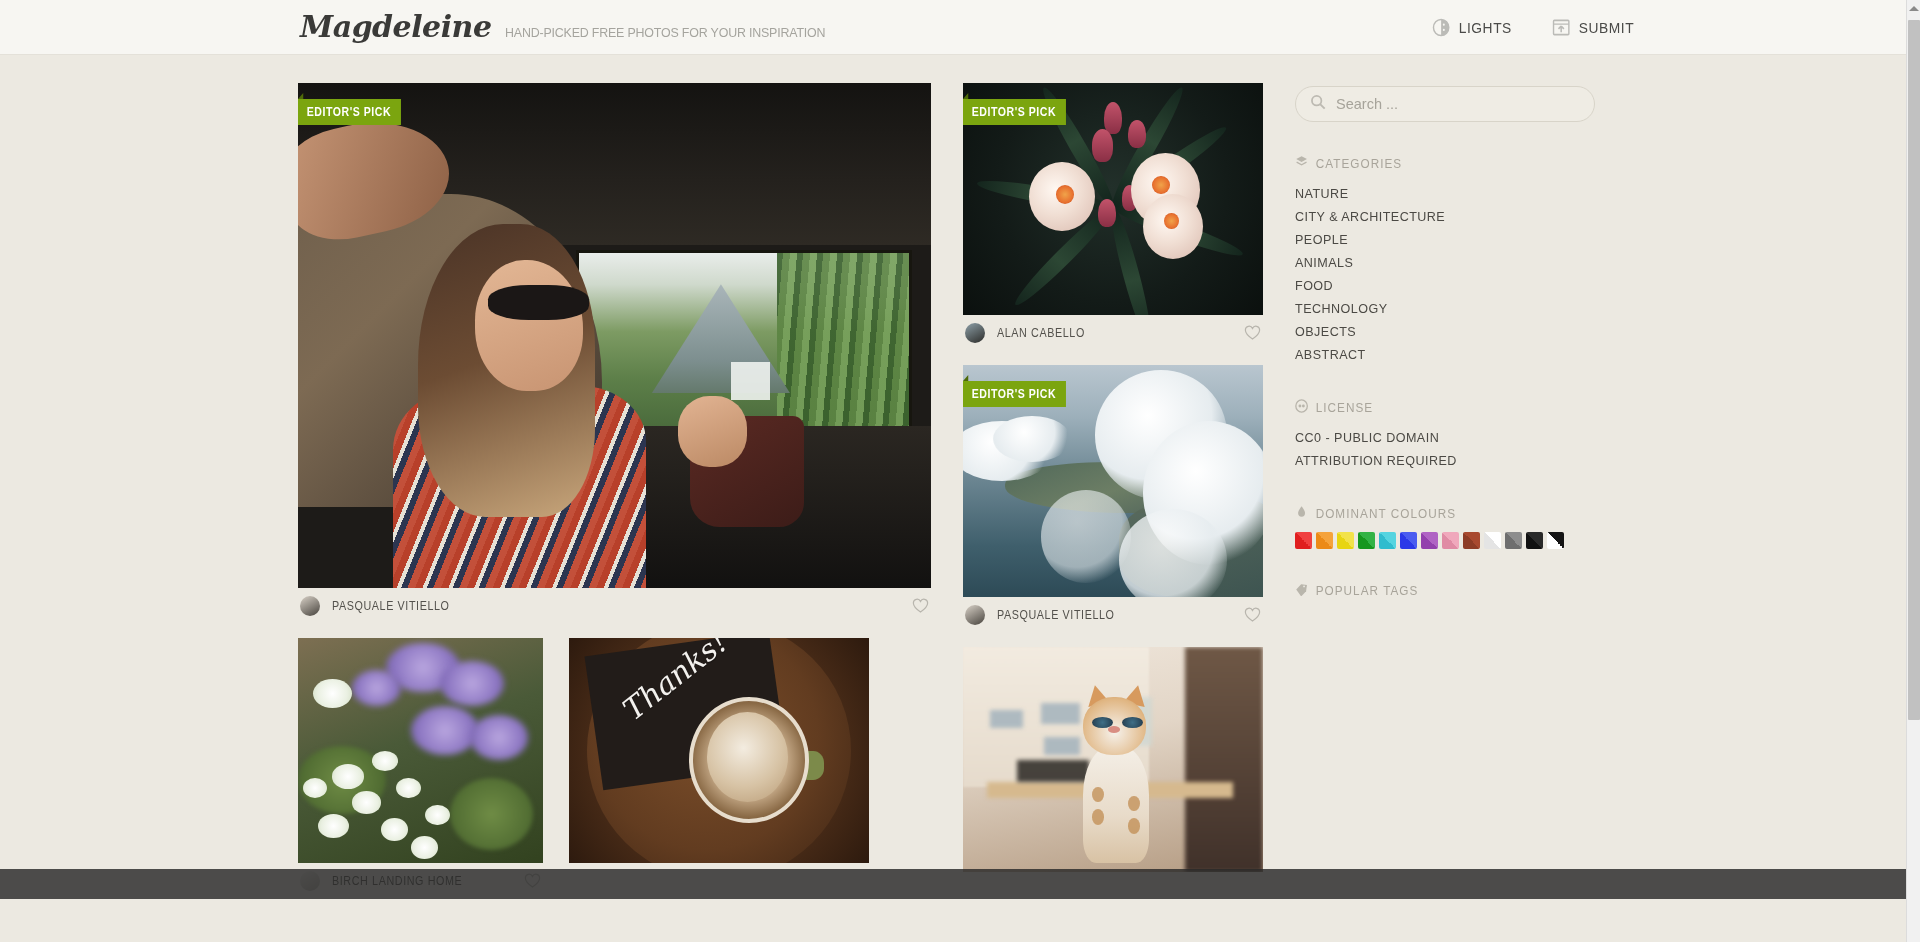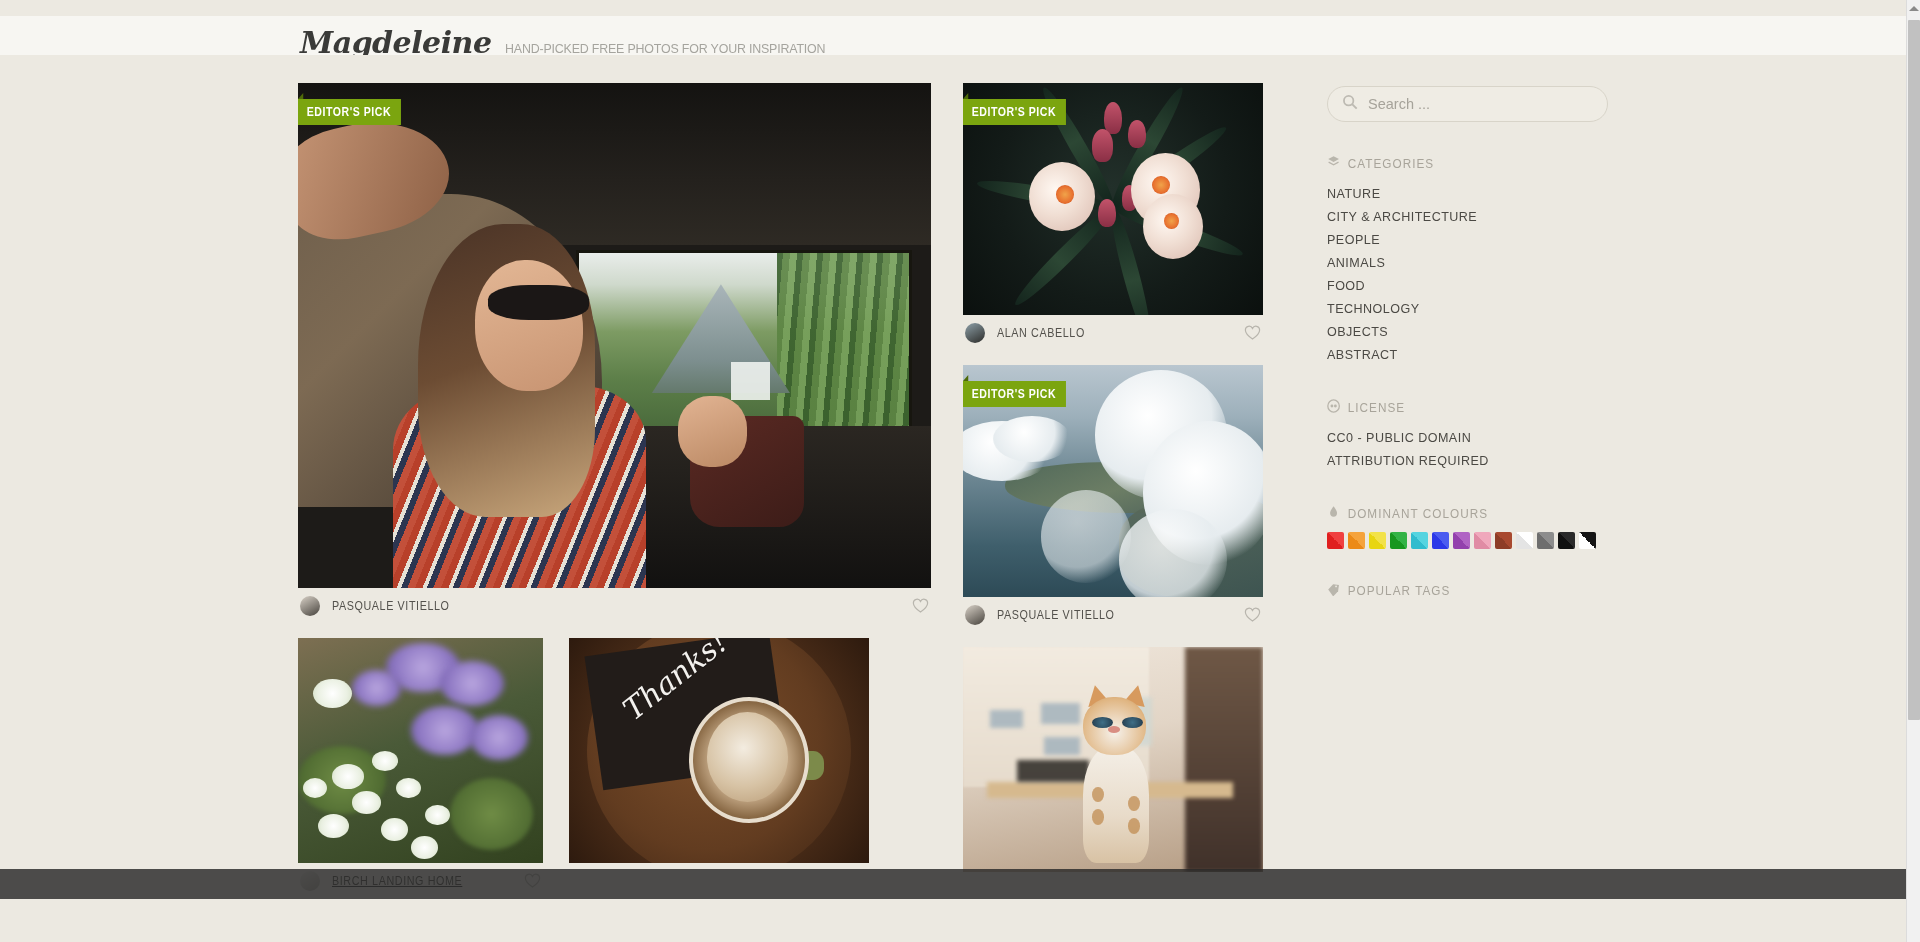--- a/index.html
+++ b/index.html
@@ -14,21 +14,20 @@
 
   
   #site-header {
     height: 55px;
     background: #f7f6f2;
     border-bottom: 1px solid #e4e1d9;
     display: flex;
     align-items: center;
     position: relative;
     width: 1906px;
-    margin-top: 16px;
   }
   .brand-wrap { display: flex; align-items: baseline; margin-left: 300px; }
   .logo {
     font-family: "DejaVu Serif", serif;
     font-size: 30px;
     font-style: italic;
     font-weight: bold;
     letter-spacing: -0.5px;
     color: #3a3a38;
     line-height: 1;
@@ -139,21 +138,21 @@
     font-size: 12.5px;
     letter-spacing: .7px;
     color: #53514c;
     transform: scaleX(0.86);
     transform-origin: left center;
     white-space: nowrap;
   }
   .heart { margin-left: auto; width: 17px; height: 17px; opacity: .45; cursor: pointer; }
 
   
-  #sidebar { width: 300px; padding-top: 3px; margin-left: 32px; }
+  #sidebar { width: 300px; padding-top: 3px; }
   .search-box {
     display: flex;
     align-items: center;
     height: 36px;
     border: 1px solid #d8d4c9;
     border-radius: 18px;
     background: #efece4;
     padding: 0 14px;
   }
   .search-box svg { width: 16px; height: 16px; opacity: .5; flex: none; }
@@ -492,20 +491,43 @@
     background: #c08c52; border-radius: 50%; opacity: .75;
   }
 </style>
 </head>
 <body>
 
 <div id="site-header">
   <div class="brand-wrap">
     <span class="logo">Magdeleine</span>
     <span class="tagline">HAND-PICKED FREE PHOTOS FOR YOUR INSPIRATION</span>
+  </div>
+  <div class="header-nav">
+    <div class="nav-item">
+      <span class="ico">
+        <svg viewBox="0 0 20 20">
+            <circle cx="10" cy="10" r="8.5" fill="none" stroke="#8b8b88" stroke-width="1.6"></circle>
+            <path d="M10 1.5a8.5 8.5 0 0 1 0 17z" fill="#8b8b88"></path>
+            <circle cx="13" cy="7" r="1.1" fill="#f7f6f2"></circle>
+            <circle cx="13" cy="12.5" r="1.1" fill="#f7f6f2"></circle>
+          </svg>
+      </span>
+      <span>LIGHTS</span>
+    </div>
+    <div class="nav-item">
+      <span class="ico">
+        <svg viewBox="0 0 20 20">
+            <rect x="1.5" y="2.5" width="17" height="15" rx="1" fill="none" stroke="#8b8b88" stroke-width="1.6"></rect>
+            <line x1="1.5" y1="6.5" x2="18.5" y2="6.5" stroke="#8b8b88" stroke-width="1.4"></line>
+            <path d="M10 15V9.5M10 8.5l-3 3M10 8.5l3 3" stroke="#8b8b88" stroke-width="1.7" fill="none"></path>
+          </svg>
+      </span>
+      <span>SUBMIT</span>
+    </div>
   </div>
 </div>
 
 <div id="page">
   <div id="content">
 
     <div id="gallery">
       <div class="grid">
 
         <div class="col-left">
@@ -537,21 +559,21 @@
               <span class="author">PASQUALE VITIELLO</span>
               <span class="heart">
                 <svg viewBox="0 0 20 18">
                     <path d="M10 16.5S1.6 10.8 1.6 5.9A4.4 4.4 0 0 1 10 4a4.4 4.4 0 0 1 8.4 1.9c0 4.9-8.4 10.6-8.4 10.6z" fill="none" stroke="#7a776f" stroke-width="1.4"></path>
                   </svg>
               </span>
             </div>
           </div>
 
           <div style="display:flex; gap:26px;">
-            <div class="card" style="width:245px;text-decoration:underline;">
+            <div class="card" style="width:245px;">
               <div class="thumb sq">
                 <div class="ph ph-purple">
                   <div class="pb" style="left:36%;top:2%;width:30%;height:22%;"></div>
                   <div class="pb" style="left:58%;top:10%;width:26%;height:20%;"></div>
                   <div class="pb" style="left:46%;top:30%;width:28%;height:22%;"></div>
                   <div class="pb" style="left:70%;top:34%;width:24%;height:20%;"></div>
                   <div class="pb" style="left:22%;top:14%;width:20%;height:16%;"></div>
                   <div class="grn" style="left:0%;top:48%;width:36%;height:30%;"></div>
                   <div class="grn" style="left:62%;top:62%;width:34%;height:32%;"></div>
                   <div class="wb" style="left:6%;top:18%;width:16%;height:13%;"></div>

